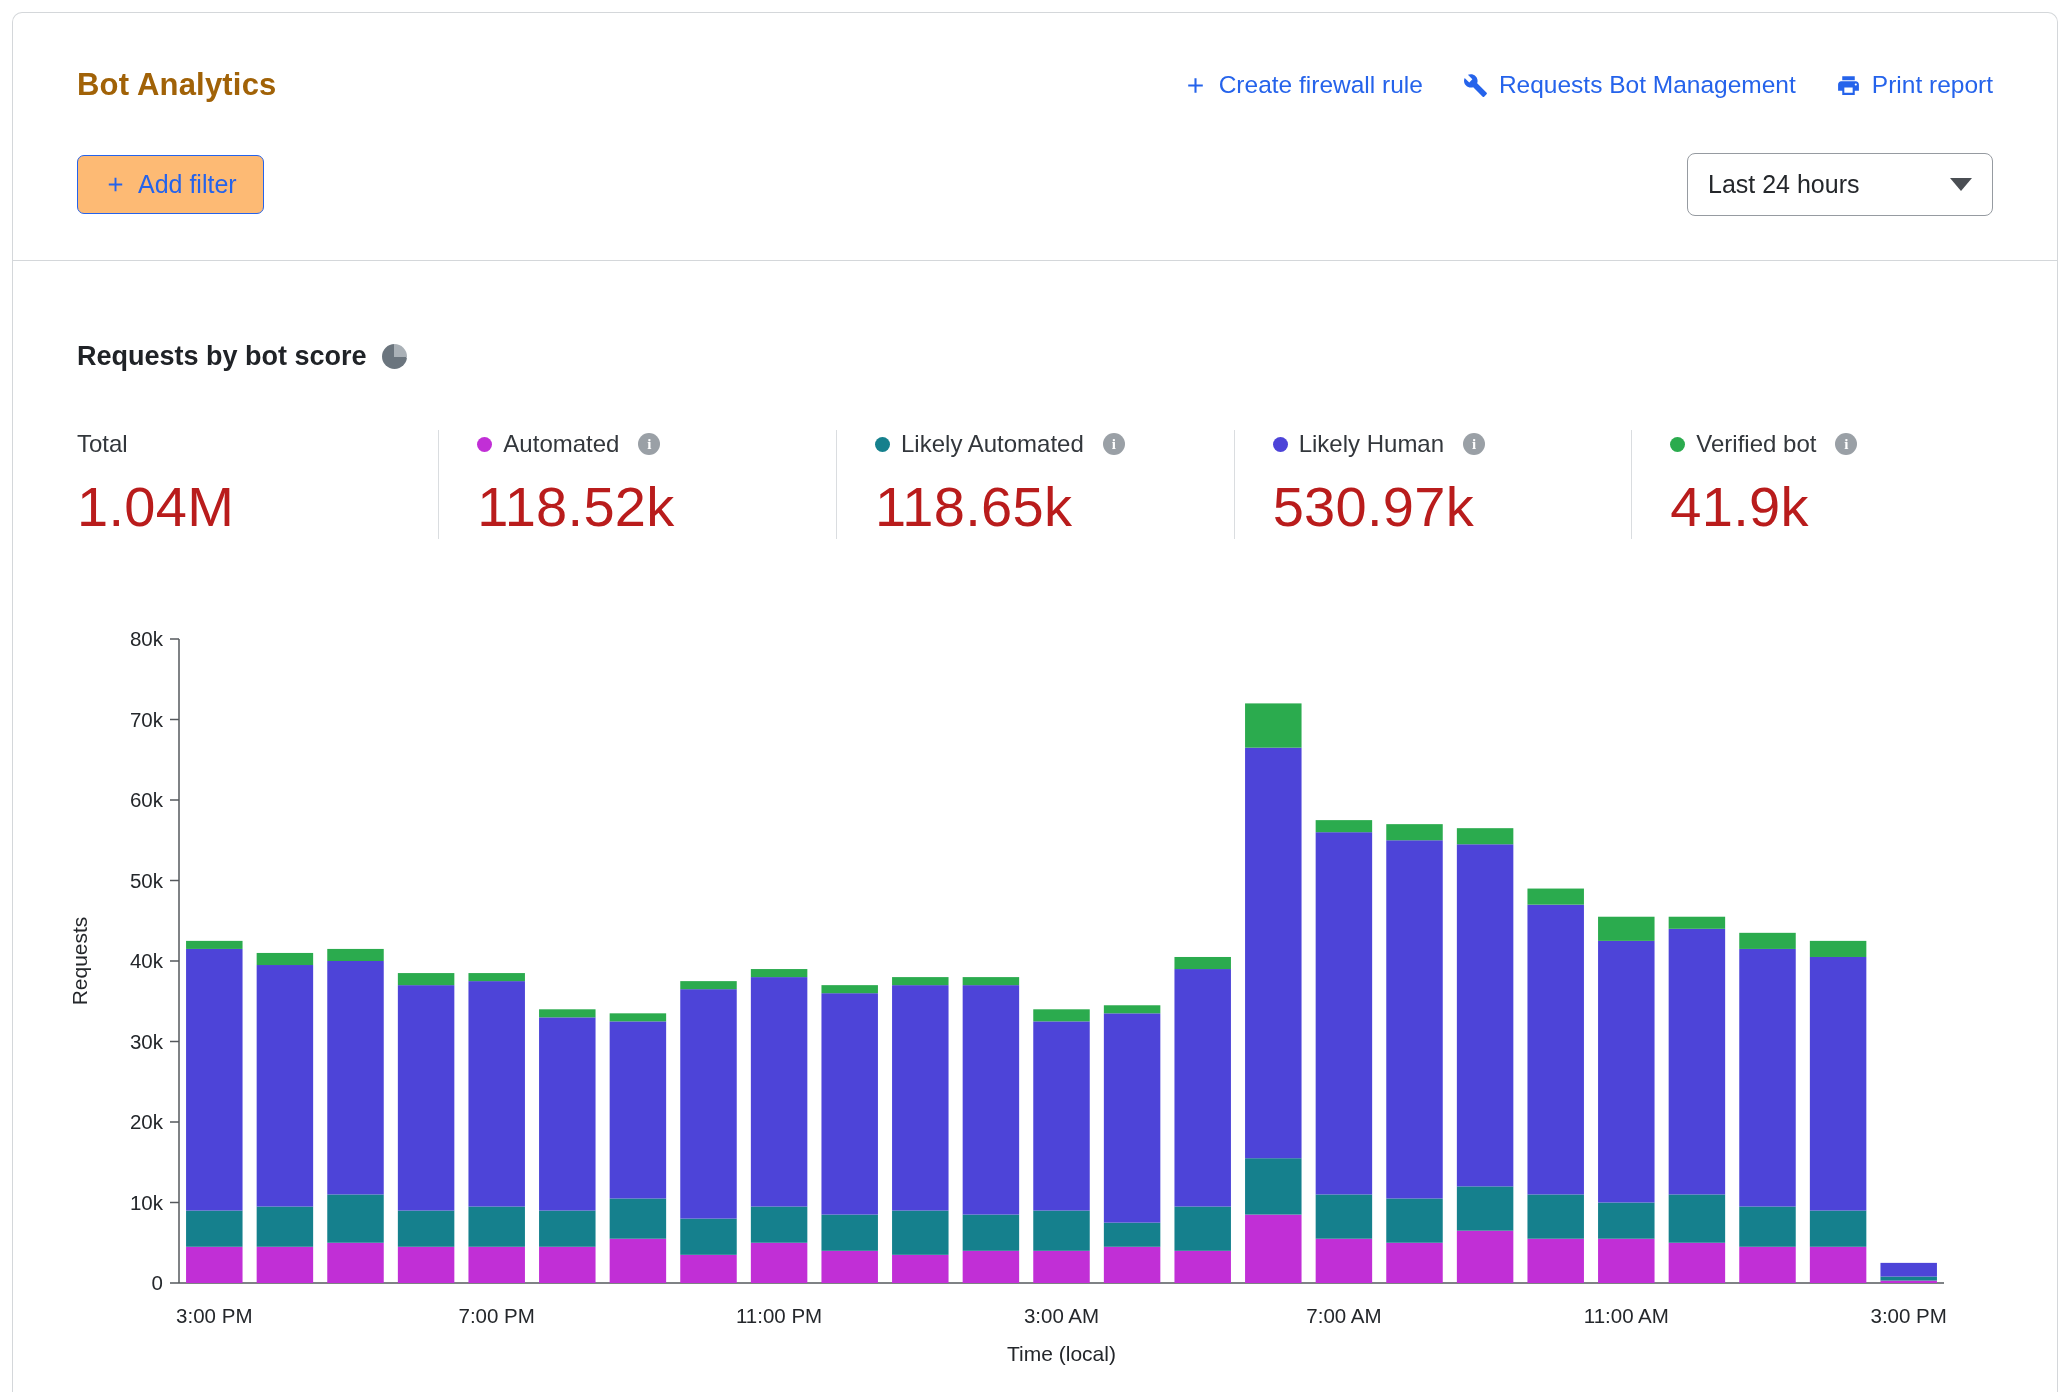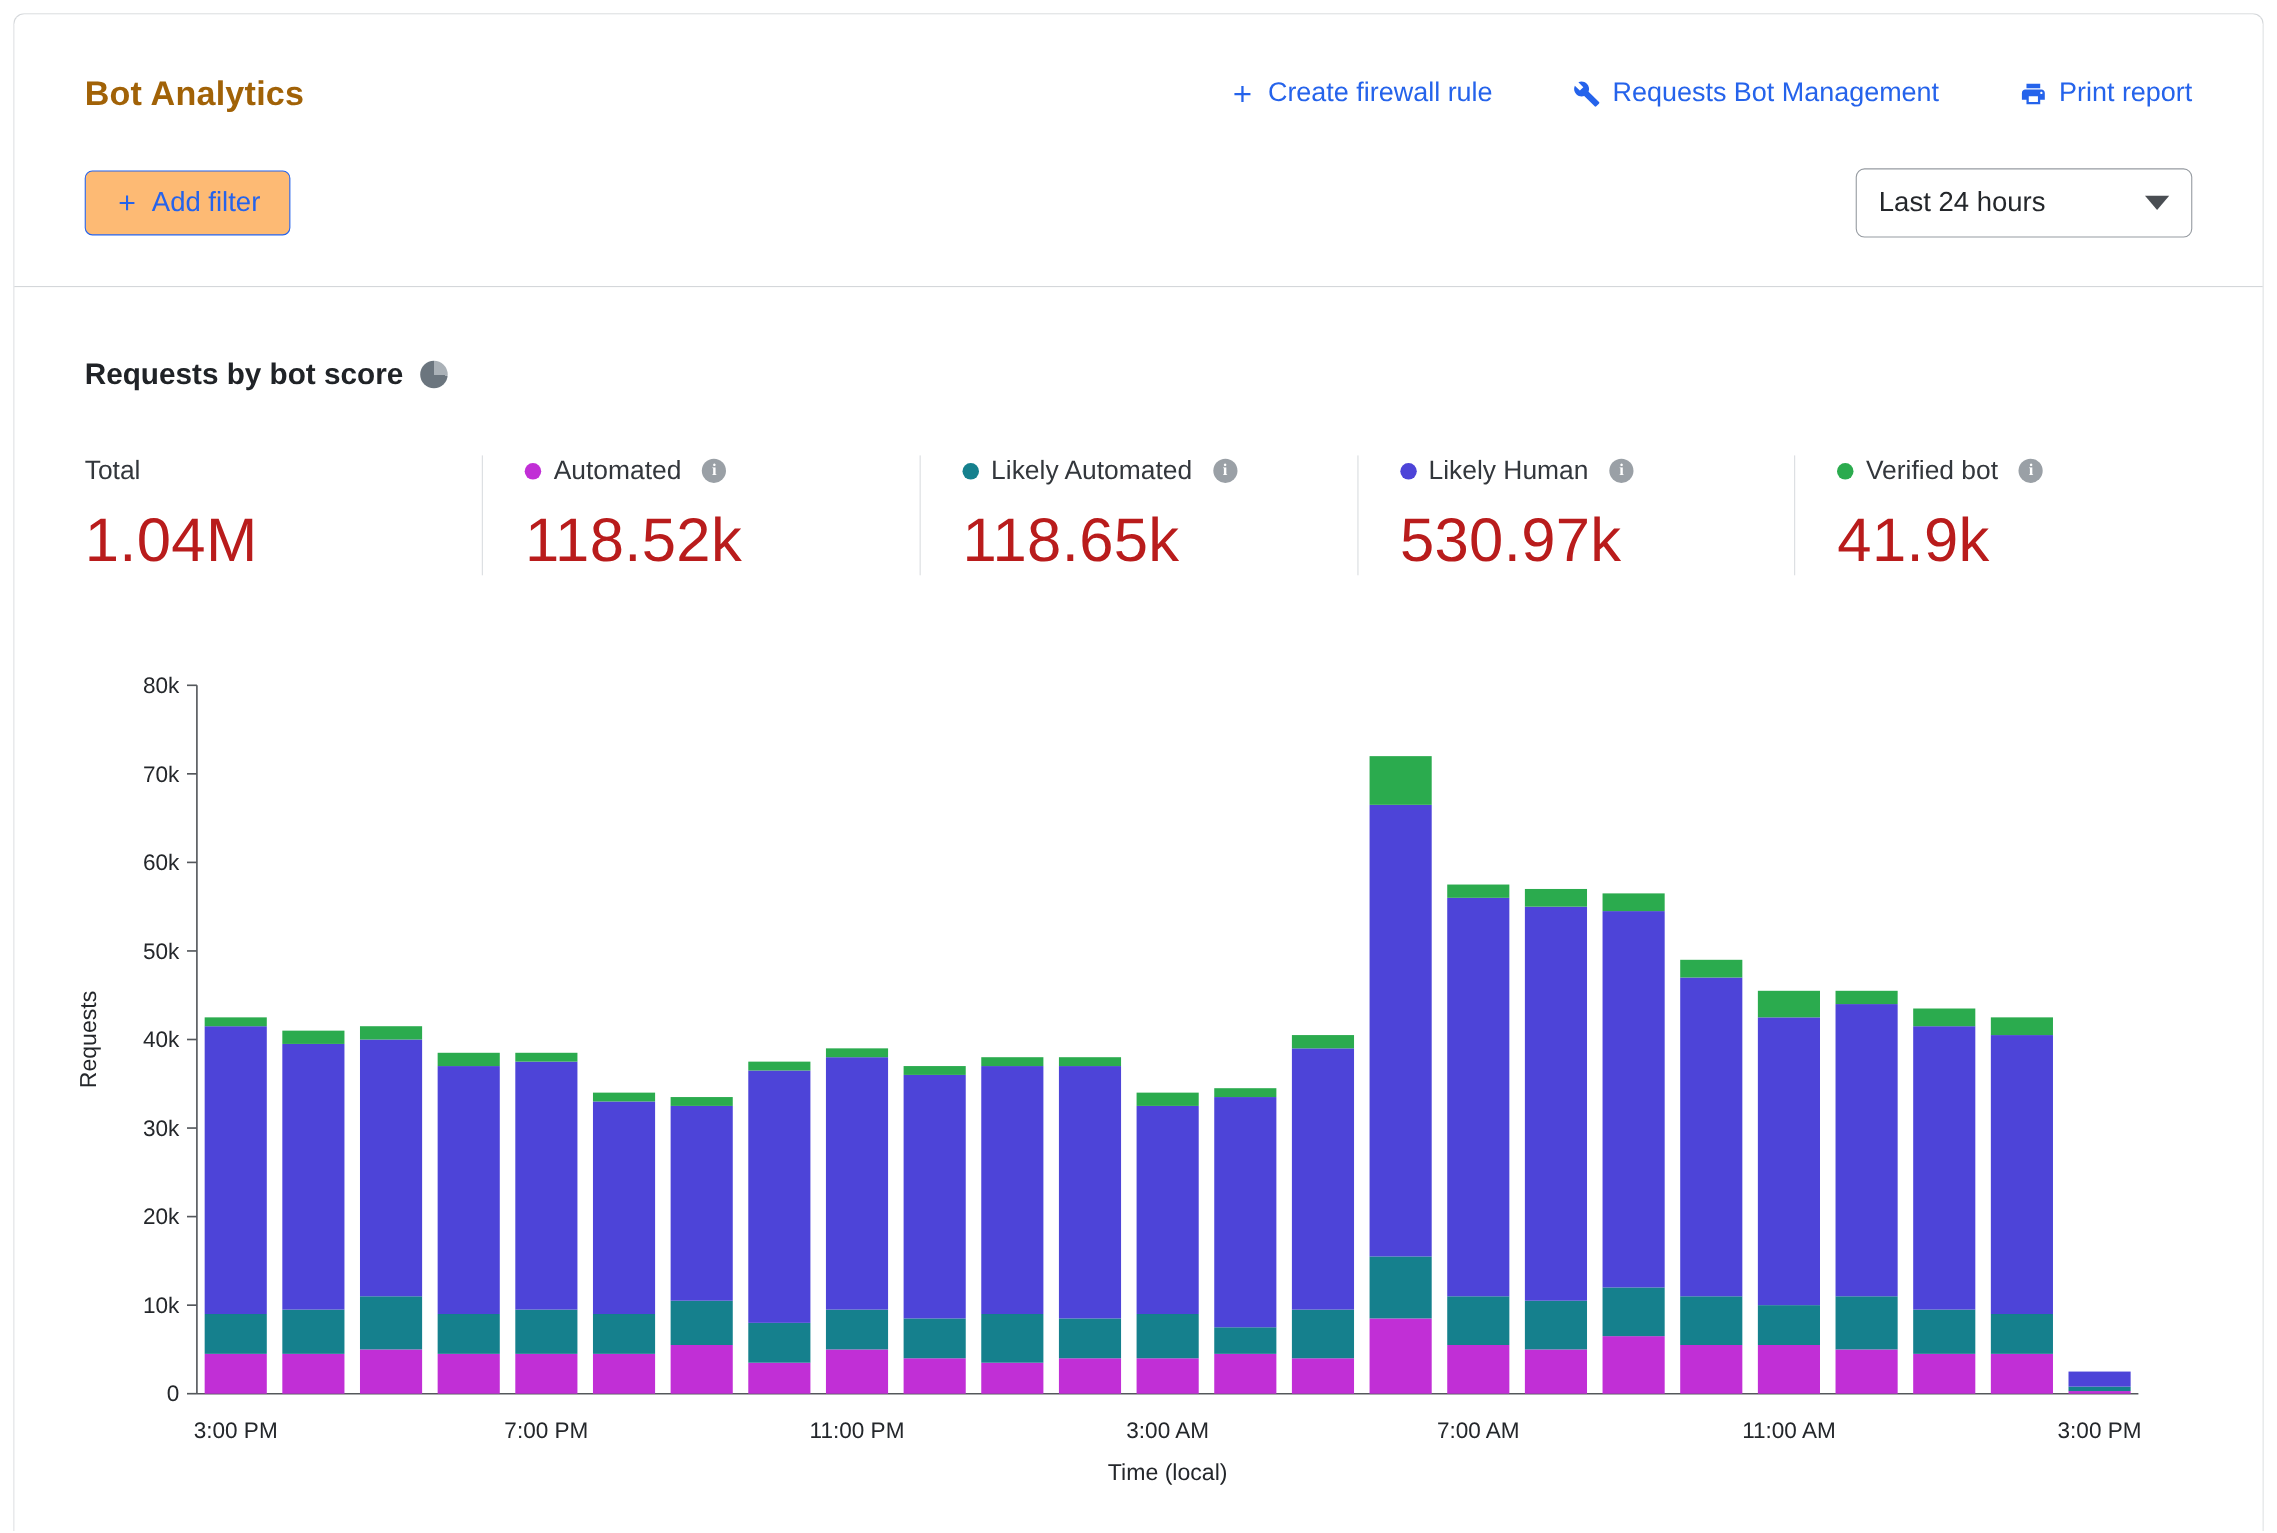--- a/index.html
+++ b/index.html
@@ -9,21 +9,21 @@
     font-family: "Liberation Sans", sans-serif;
   }
   .card {
     margin: 12px 12px 0; min-height: 1380px; background: #fff;
     border: 1px solid #d4d7da; border-bottom: none;
     border-radius: 10px 10px 0 0;
   }
   .card-header { padding: 54px 64px 44px; }
   .header-top { display: flex; justify-content: space-between; align-items: center; }
   .page-title { font-size: 31px; font-weight: 700; margin: 0; color: #a16207; letter-spacing: .2px; }
-  .header-links { display: flex; gap: 73px; align-items: center; }
+  .header-links { display: flex; gap: 40px; align-items: center; }
   .hlink {
     display: inline-flex; align-items: center; gap: 11px;
     color: var(--accent, #2563EB); font-size: 24.5px; text-decoration: none; cursor: pointer; font-weight: 500;
   }
   .hlink svg { width: 25px; height: 25px; fill: currentColor; flex: none; }
 
   .filter-row { display: flex; justify-content: space-between; align-items: center; margin-top: 50px; }
   .add-filter {
     display: inline-flex; align-items: center; gap: 11px;
     color: var(--accent, #2563EB); border: 1px solid var(--accent, #2563EB);
@@ -39,21 +39,21 @@
   }
   .caret {
     width: 0; height: 0; margin-left: 14px;
     border-left: 11px solid transparent; border-right: 11px solid transparent;
     border-top: 13px solid #4a4e53;
   }
 
   .divider { border-top: 1px solid #d4d7da; }
 
   .card-body { padding: 64px 64px 0; }
-  .section-head { display: flex; align-items: center; gap: 15px; }
+  .section-head { display: flex; align-items: center; gap: 15px; margin-top: 16px; }
   .section-title { font-size: 27px; font-weight: 700; margin: 0; color: #202327; }
   .pie-icon {
     width: 25px; height: 25px; border-radius: 50%; flex: none;
     background: conic-gradient(#aab1b7 0deg 95deg, #6b757e 95deg 360deg);
   }
 
   .stats { display: flex; margin-top: 58px; gap: 36px; }
   .stat { width: 398px; padding-left: 38px; border-left: 1px solid #dadde0; }
   .stat-total { width: 362px; padding-left: 0; border-left: none; }
   .stat-label { display: flex; align-items: center; gap: 11px; font-size: 24px; color: #33373c; }

